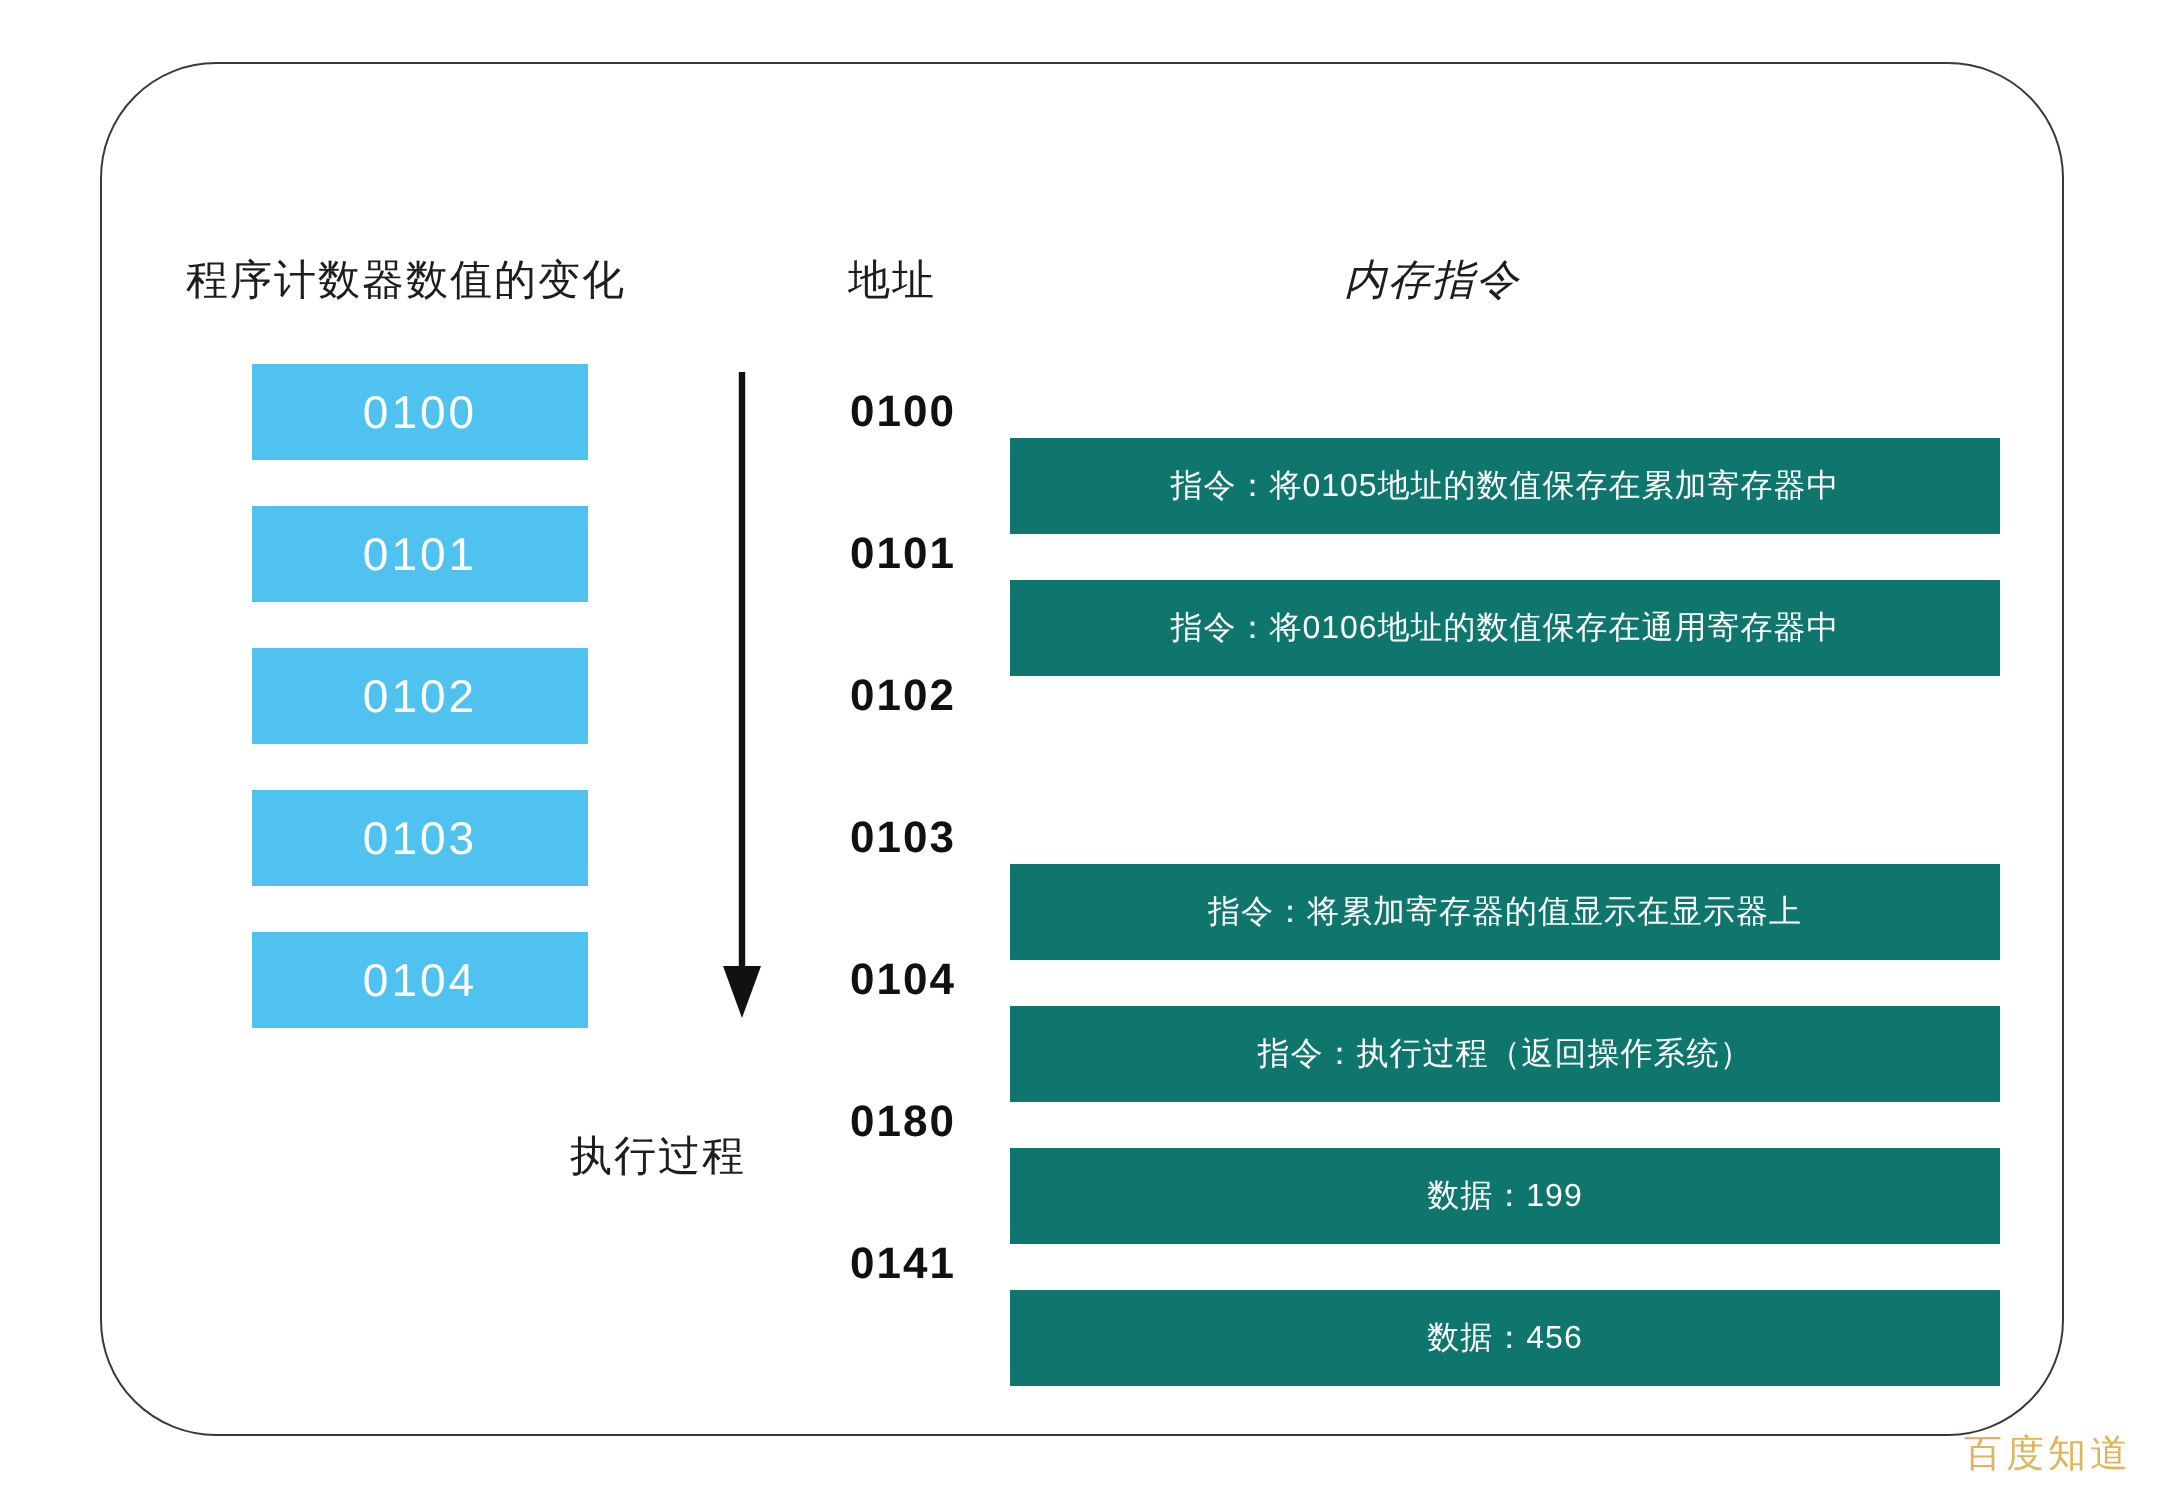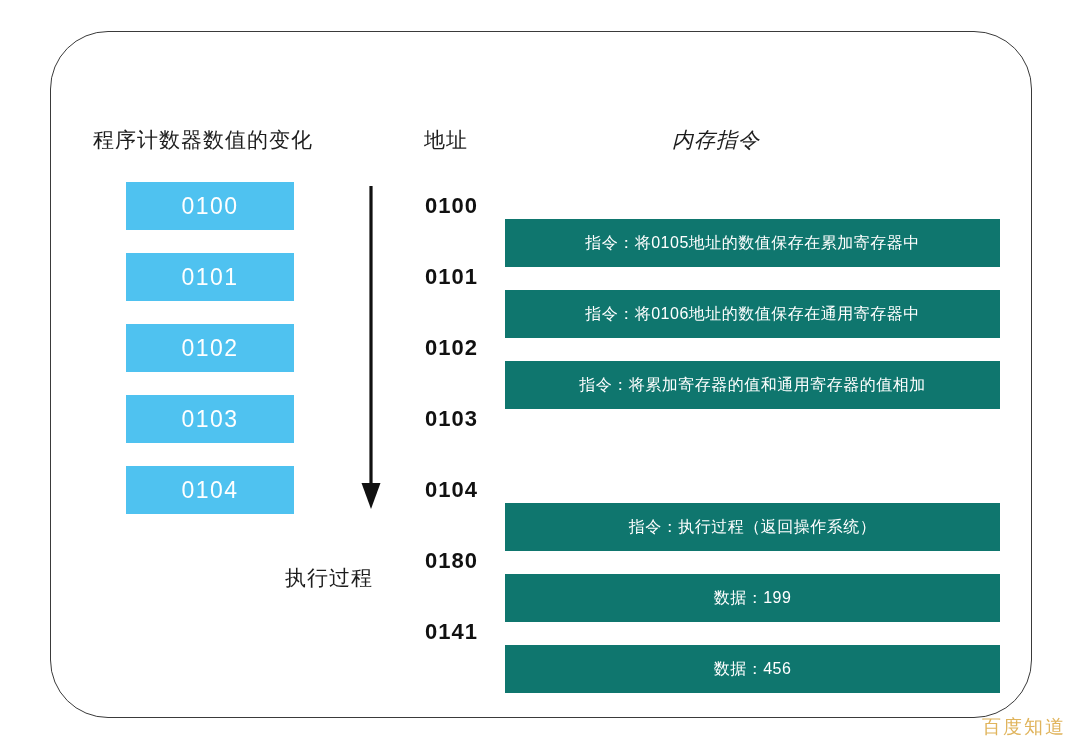--- a/index.html
+++ b/index.html
@@ -159,24 +159,24 @@
   <div class="mem-row">
     <div class="mem-addr">0100</div>
     <div class="mem-box">指令：将0105地址的数值保存在累加寄存器中</div>
   </div>
   <div class="mem-row">
     <div class="mem-addr">0101</div>
     <div class="mem-box">指令：将0106地址的数值保存在通用寄存器中</div>
   </div>
   <div class="mem-row">
     <div class="mem-addr">0102</div>
-    <div class="mem-box">指令：将累加寄存器的值和通用寄存器的值相加</div>
   </div>
   <div class="mem-row">
     <div class="mem-addr">0103</div>
+    <div class="mem-box">指令：将累加寄存器的值显示在显示器上</div>
   </div>
   <div class="mem-row">
     <div class="mem-addr">0104</div>
     <div class="mem-box">指令：执行过程（返回操作系统）</div>
   </div>
   <div class="mem-row">
     <div class="mem-addr">0180</div>
     <div class="mem-box">数据：199</div>
   </div>
   <div class="mem-row">

